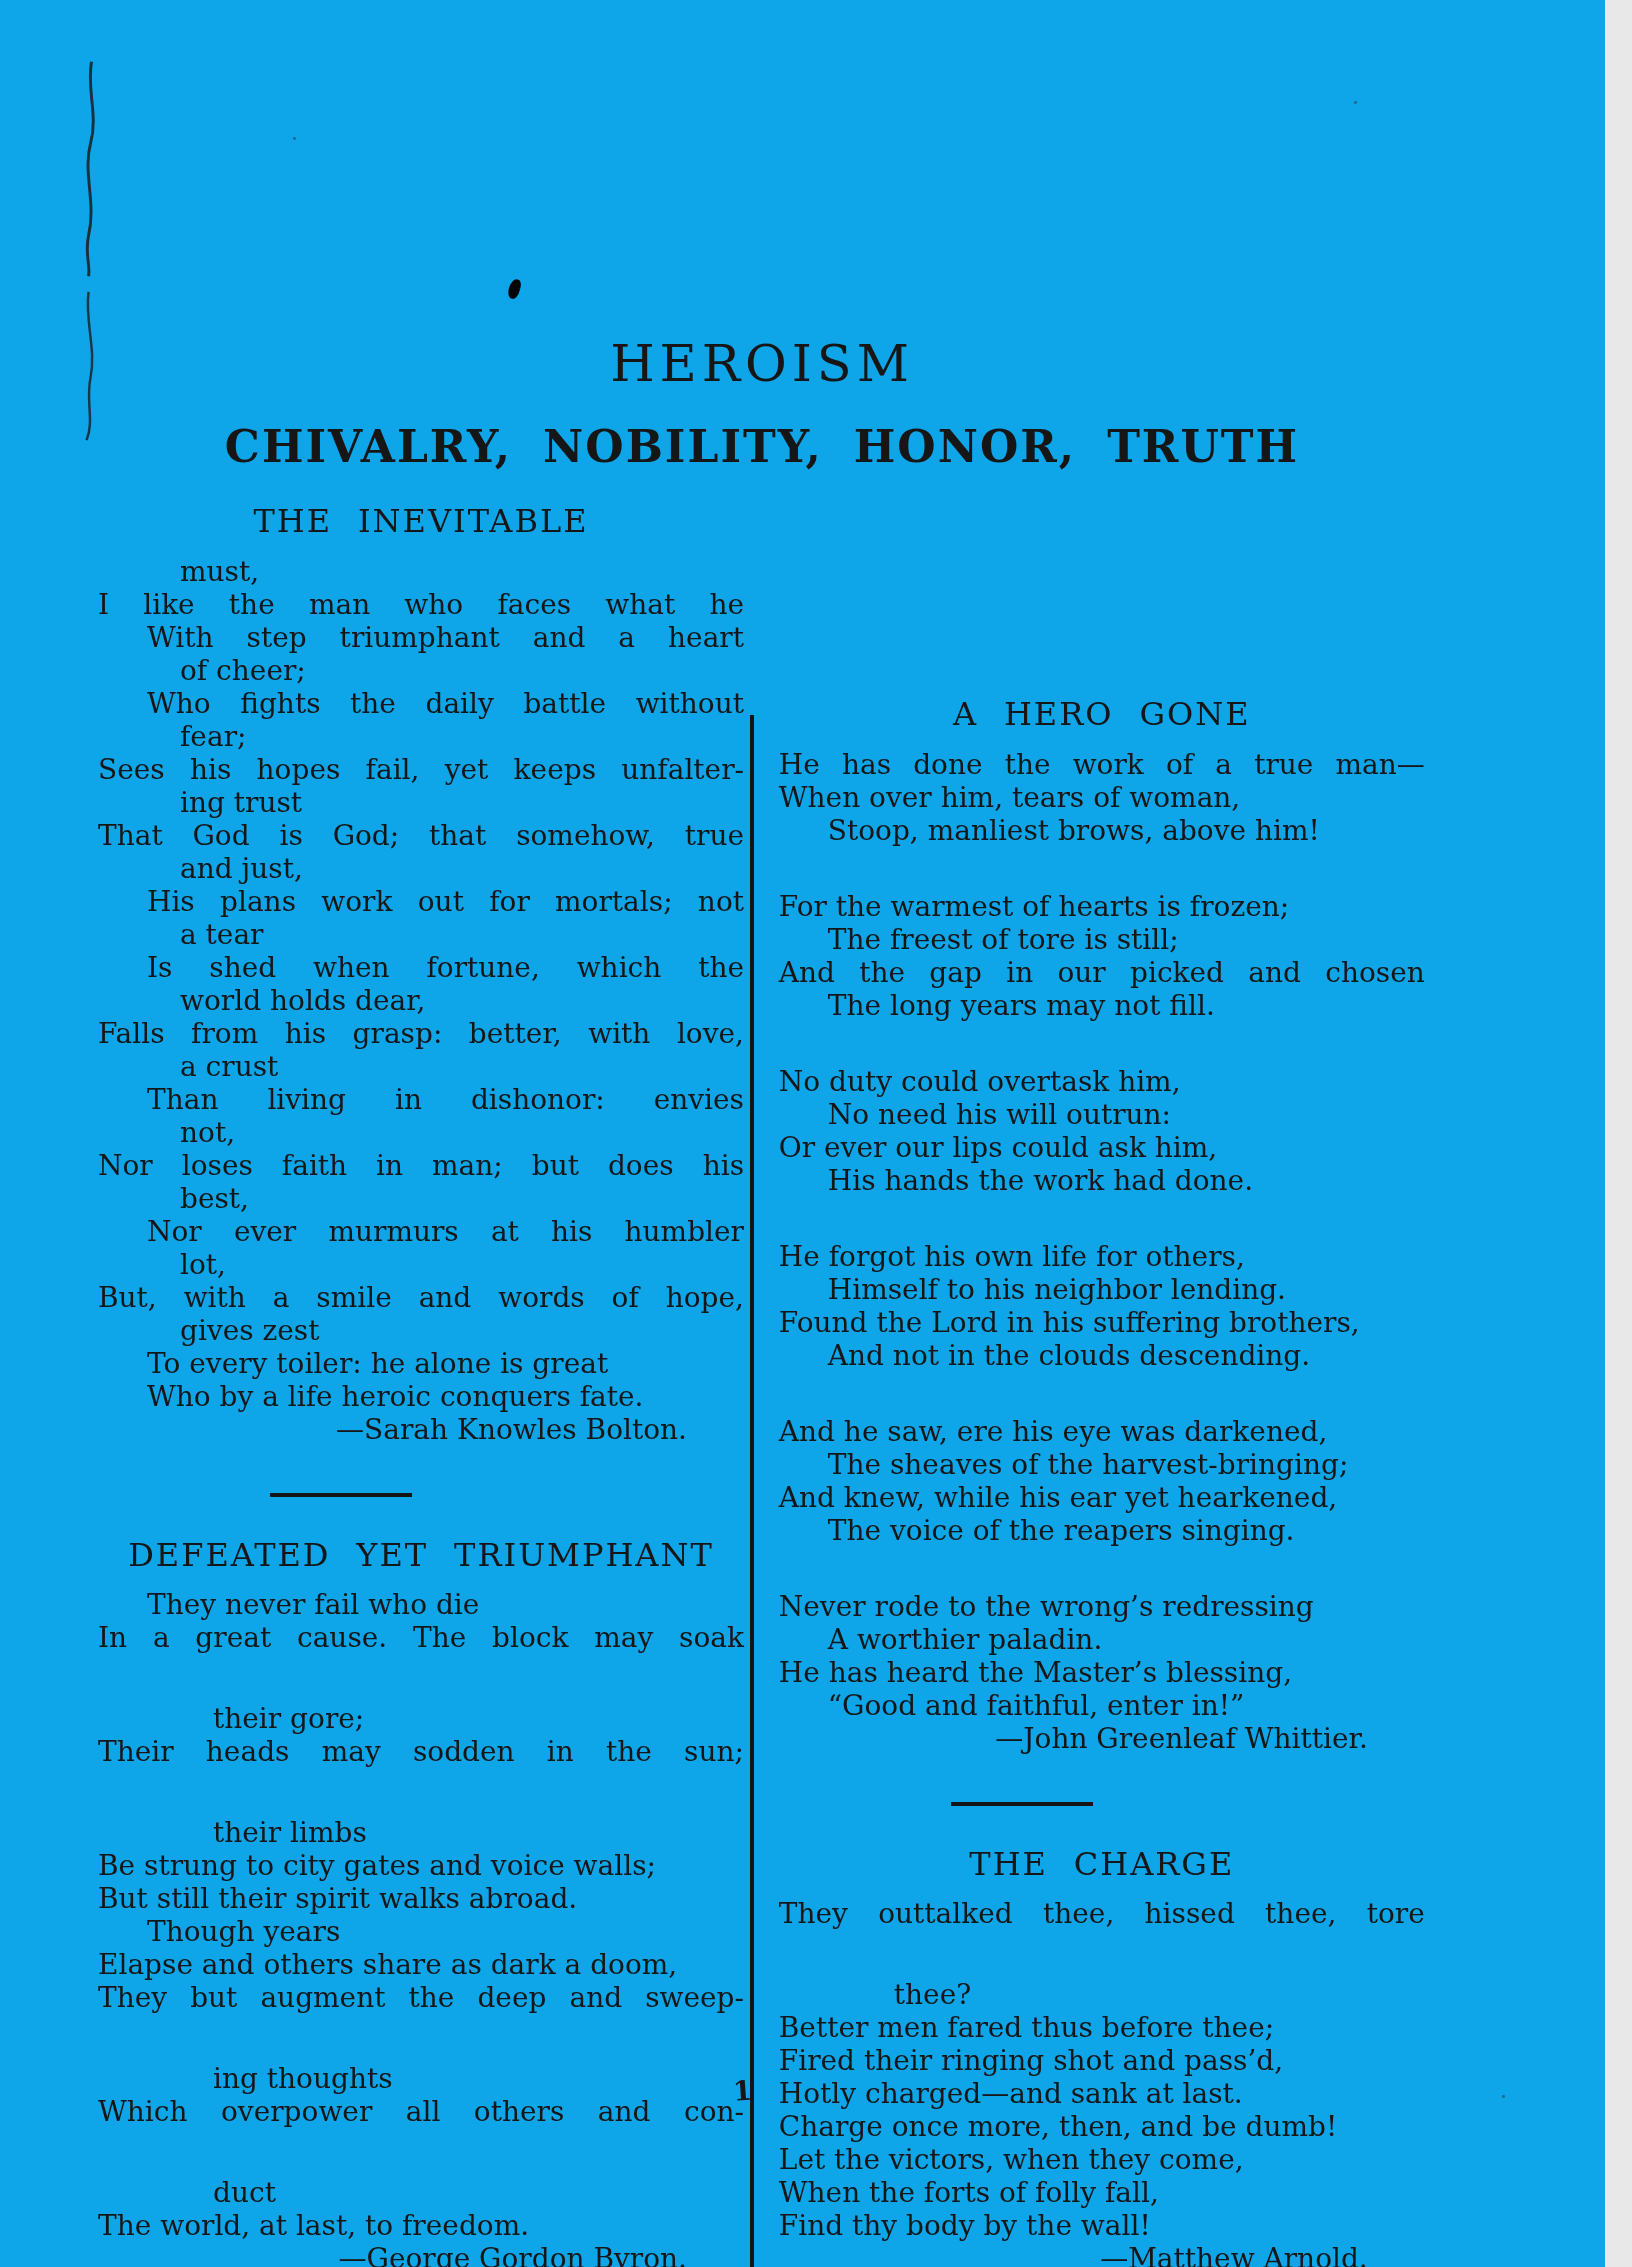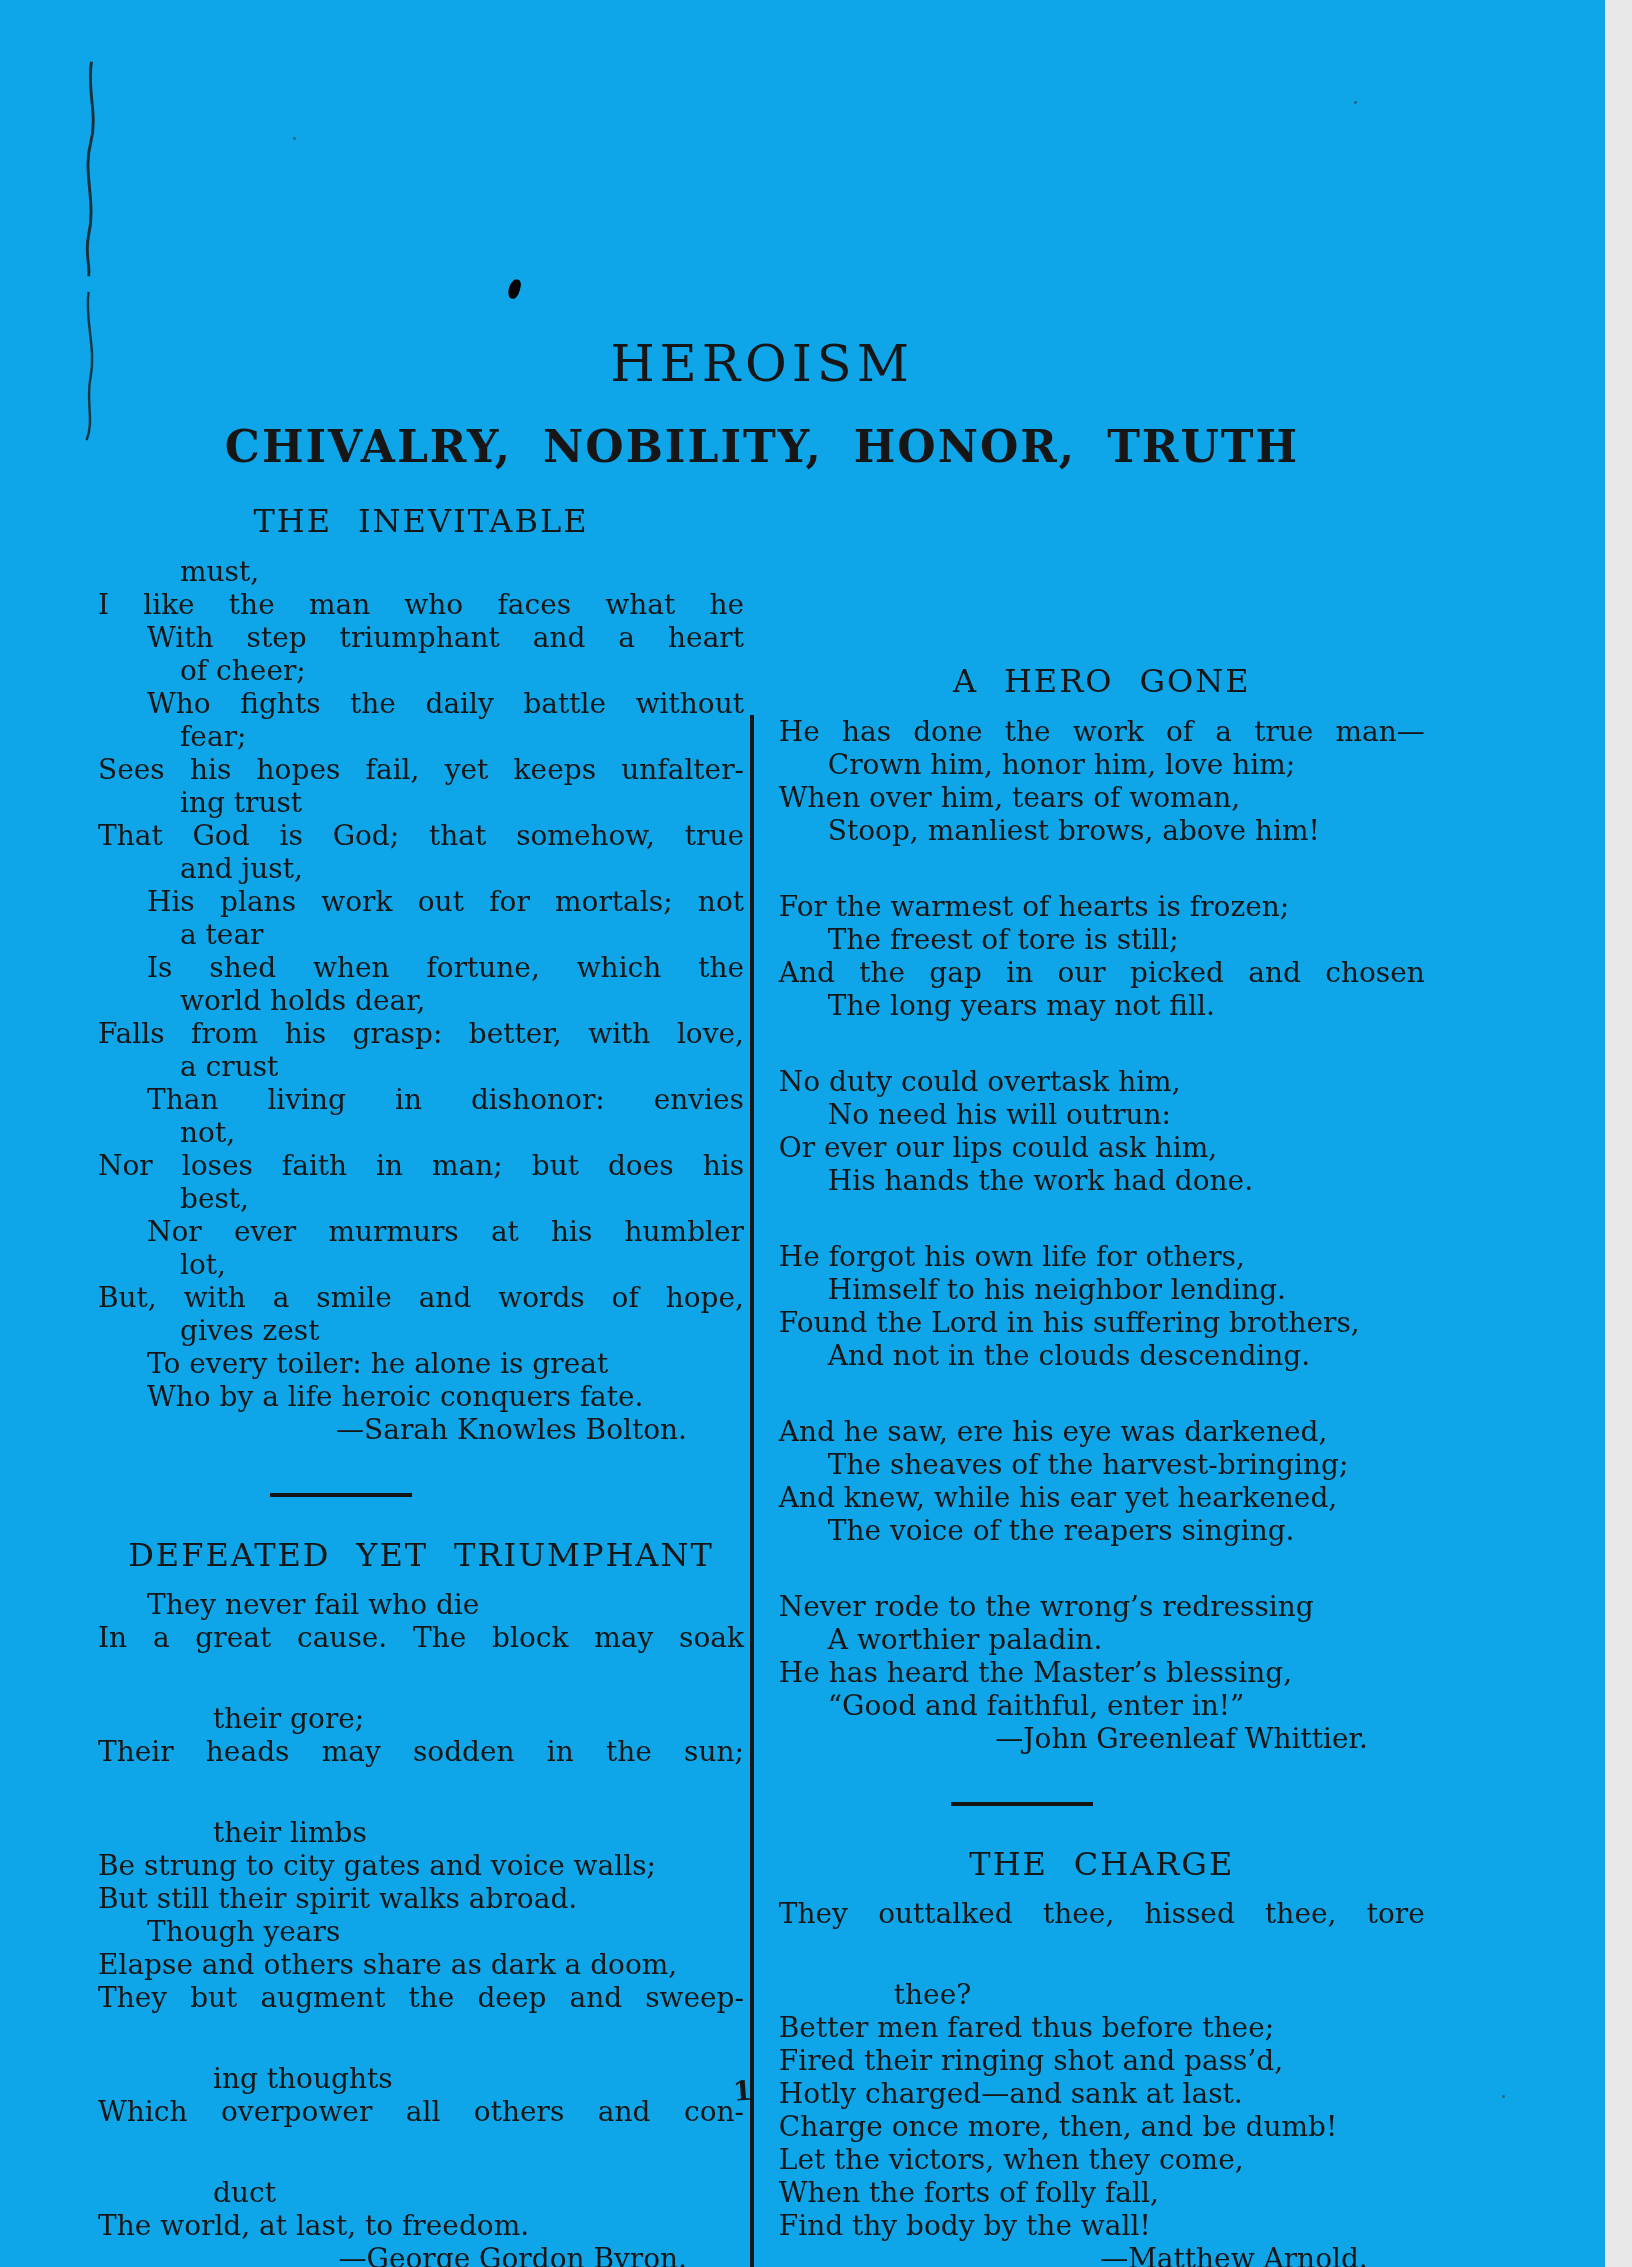--- a/index.html
+++ b/index.html
@@ -130,21 +130,20 @@
           </div>
           <div class="attribution">—George Gordon Byron.</div>
         </section>
       </div>
     <div class="v-divider"></div>
     <div class="col col-right">
         <section class="poem">
           <h2 class="poem-title">A HERO GONE</h2>
           <div class="stanza">
             <div class="line i0 just">He has done the work of a true man—</div>
-            <div class="line i1">Crown him, honor him, love him;</div>
             <div class="line i0">When over him, tears of woman,</div>
             <div class="line i1">Stoop, manliest brows, above him!</div>
           </div>
           <div class="stanza">
             <div class="line i0">For the warmest of hearts is frozen;</div>
             <div class="line i1">The freest of tore is still;</div>
             <div class="line i0 just">And the gap in our picked and chosen</div>
             <div class="line i1">The long years may not fill.</div>
           </div>
           <div class="stanza">

